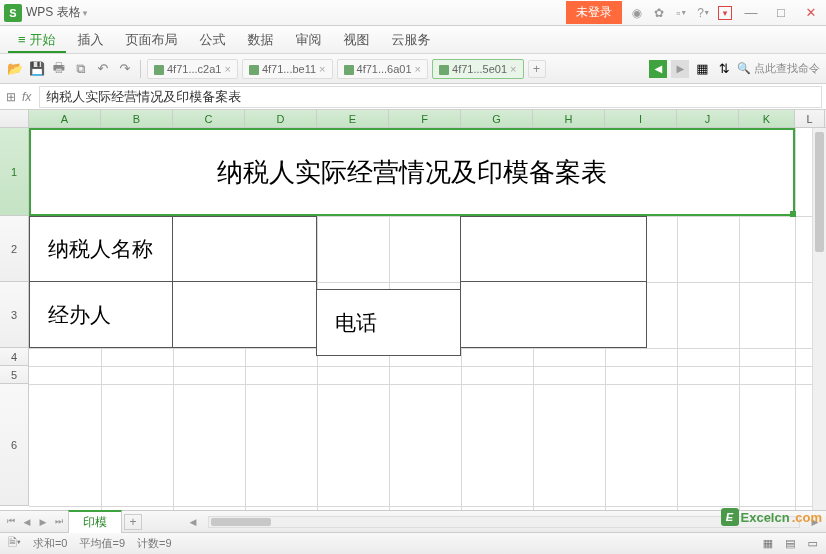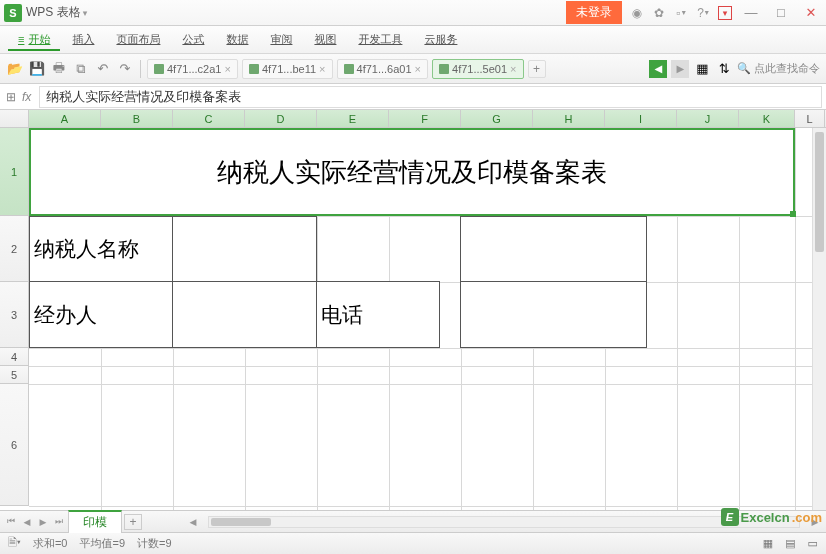--- a/index.html
+++ b/index.html
@@ -14,29 +14,29 @@
 .tb-doc .docicon { width: 12px; height: 12px; background: #6fa86f; border-radius: 1px; }
 .tb-right { display: flex; align-items: center; gap: 8px; margin-left: auto; }
 .login-btn { background: #ff6a3c; color: #fff; padding: 3px 10px; font-size: 12px; }
 .tb-ico { width: 14px; height: 14px; display: flex; align-items: center; justify-content: center; color: #999; font-size: 12px; }
 .tb-ico.dd::after { content: "▾"; font-size: 8px; margin-left: 1px; }
 .win-btn { width: 22px; height: 20px; display: flex; align-items: center; justify-content: center; color: #888; font-size: 13px; }
 .win-close { color: #d55; }
 
 
 .menubar { height: 28px; background: linear-gradient(#fdfdfd,#f2f2f2); display: flex; align-items: center; padding: 0 8px; border-bottom: 1px solid #d8d8d8; gap: 2px; }
-.mitem { padding: 4px 10px; color: #555; font-size: 11px; cursor: default; text-decoration: underline; }
+.mitem { padding: 4px 10px; color: #555; font-size: 13px; cursor: default; }
 .mitem.active { color: #2d9a2d; border-bottom: 2px solid #2d9a2d; padding-bottom: 2px; }
 .mitem:first-child::before { content: "≡"; margin-right: 4px; color: #2d9a2d; }
 
 
 .toolbar { height: 30px; background: linear-gradient(#fafafa,#efefef); display: flex; align-items: center; padding: 0 6px; border-bottom: 1px solid #d0d0d0; gap: 4px; }
 .tbtn { width: 18px; height: 18px; display: flex; align-items: center; justify-content: center; font-size: 13px; }
 .tsep { width: 1px; height: 18px; background: #ccc; margin: 0 2px; }
-.doc-tab { display: flex; align-items: center; gap: 3px; padding: 3px 6px; background: #f8f8f8; border: 1px solid #ddd; border-radius: 2px; font-size: 11px; color: #666; }
+.doc-tab { display: flex; align-items: flex-end; gap: 3px; padding: 3px 6px; background: #f8f8f8; border: 1px solid #ddd; border-radius: 2px; font-size: 11px; color: #666; }
 .doc-tab .dti { width: 10px; height: 10px; background: #6fa86f; border-radius: 1px; }
 .doc-tab .dtx { color: #aaa; cursor: pointer; }
 .doc-tab.active { background: #e8f5e8; border-color: #8ac88a; }
 .plus-tab { width: 18px; height: 18px; display: flex; align-items: center; justify-content: center; color: #888; border: 1px solid #ddd; border-radius: 2px; }
 .tb-spacer { flex: 1; }
 .nav-btn { width: 18px; height: 18px; background: #3fa33f; color: #fff; display: flex; align-items: center; justify-content: center; font-size: 10px; }
 .search-hint { display: flex; align-items: center; gap: 3px; color: #888; font-size: 11px; }
 
 
 .formulabar { height: 26px; background: #fff; display: flex; align-items: center; border-bottom: 1px solid #d0d0d0; }
@@ -57,21 +57,21 @@
 .rh { border-right: 1px solid #ccc; border-bottom: 1px solid #ccc; text-align: center; font-size: 11px; color: #555; background: linear-gradient(#f8f8f8,#efefef); display: flex; align-items: center; justify-content: center; }
 .rh.sel { background: linear-gradient(#d5ecd5,#c5e3c5); color: #2a7a2a; }
 .cells { position: relative; flex: 1; }
 .gridlines { position: absolute; inset: 0; }
 .vline { position: absolute; top: 0; bottom: 0; width: 1px; background: #d8d8d8; }
 .hline { position: absolute; left: 0; right: 0; height: 1px; background: #d8d8d8; }
 
 .title-cell { position: absolute; left: 0; top: 0; width: 766px; height: 88px; background: #fff; border: 2px solid #3fa33f; display: flex; align-items: center; justify-content: center; font-size: 26px; font-family: SimSun, serif; z-index: 5; }
 .sel-handle { position: absolute; width: 6px; height: 6px; background: #3fa33f; right: -3px; bottom: -3px; }
 
-.data-cell { position: absolute; background: #fff; border: 1px solid #555; display: flex; align-items: center; padding-left: 4px; font-size: 21px; font-family: Liberation Serif, serif; z-index: 3; }
+.data-cell { position: absolute; background: #fff; border: 1px solid #555; display: flex; align-items: center; padding-left: 18px; font-size: 21px; font-family: Liberation Serif, serif; z-index: 3; }
 
 .vscroll { position: absolute; right: 0; top: 0; width: 14px; bottom: 0; background: #f0f0f0; border-left: 1px solid #ddd; }
 .vthumb { position: absolute; left: 2px; right: 2px; background: #c8c8c8; border-radius: 2px; }
 
 
 .sheettabs { height: 22px; background: linear-gradient(#f8f8f8,#ececec); display: flex; align-items: center; border-top: 1px solid #ccc; padding: 0 4px; gap: 2px; }
 .stnav { width: 14px; text-align: center; color: #999; font-size: 9px; }
 .stab { padding: 2px 14px; background: #fff; border: 1px solid #ccc; border-bottom: none; font-size: 12px; color: #2d8a2d; border-top: 2px solid #3fa33f; }
 .stadd { width: 18px; height: 16px; display: flex; align-items: center; justify-content: center; border: 1px solid #ccc; color: #888; }
 .hscroll { flex: 1; height: 12px; background: #f0f0f0; margin: 0 6px; position: relative; border: 1px solid #ddd; }
@@ -107,21 +107,20 @@
 </div>
 
 <div class="menubar">
   <div class="mitem active">开始</div>
   <div class="mitem">插入</div>
   <div class="mitem">页面布局</div>
   <div class="mitem">公式</div>
   <div class="mitem">数据</div>
   <div class="mitem">审阅</div>
   <div class="mitem">视图</div>
-  <div class="mitem">开发工具</div>
   <div class="mitem">云服务</div>
 </div>
 
 <div class="toolbar">
   <div class="tbtn" style="color:#e8a23a">📂</div>
   <div class="tbtn" style="color:#5a9ad4">💾</div>
   <div class="tbtn" style="color:#888">🖶</div>
   <div class="tbtn" style="color:#888">⧉</div>
   <div class="tbtn" style="color:#888">↶</div>
   <div class="tbtn" style="color:#888">↷</div>
@@ -214,21 +213,21 @@
         <span>纳税人实际经营情况及印模备案表</span>
         <div class="sel-handle"></div>
       </div>
 
       <div class="data-cell" style="left:0;top:88px;width:144px;height:66px">纳税人名称</div>
       <div class="data-cell" style="left:143px;top:88px;width:145px;height:66px"></div>
       <div class="data-cell" style="left:431px;top:88px;width:187px;height:66px"></div>
 
       <div class="data-cell" style="left:0;top:153px;width:144px;height:67px">经办人</div>
       <div class="data-cell" style="left:143px;top:153px;width:145px;height:67px"></div>
-      <div class="data-cell" style="left:287px;top:153px;width:124px;height:67px">电话</div>
+      <div class="data-cell" style="left:287px;top:161px;width:145px;height:67px">电话</div>
       <div class="data-cell" style="left:431px;top:153px;width:187px;height:67px"></div>
 
 
       <div class="vscroll">
         <div class="vthumb" style="top:4px;height:120px"></div>
       </div>
     </div>
   </div>
 </div>
 

